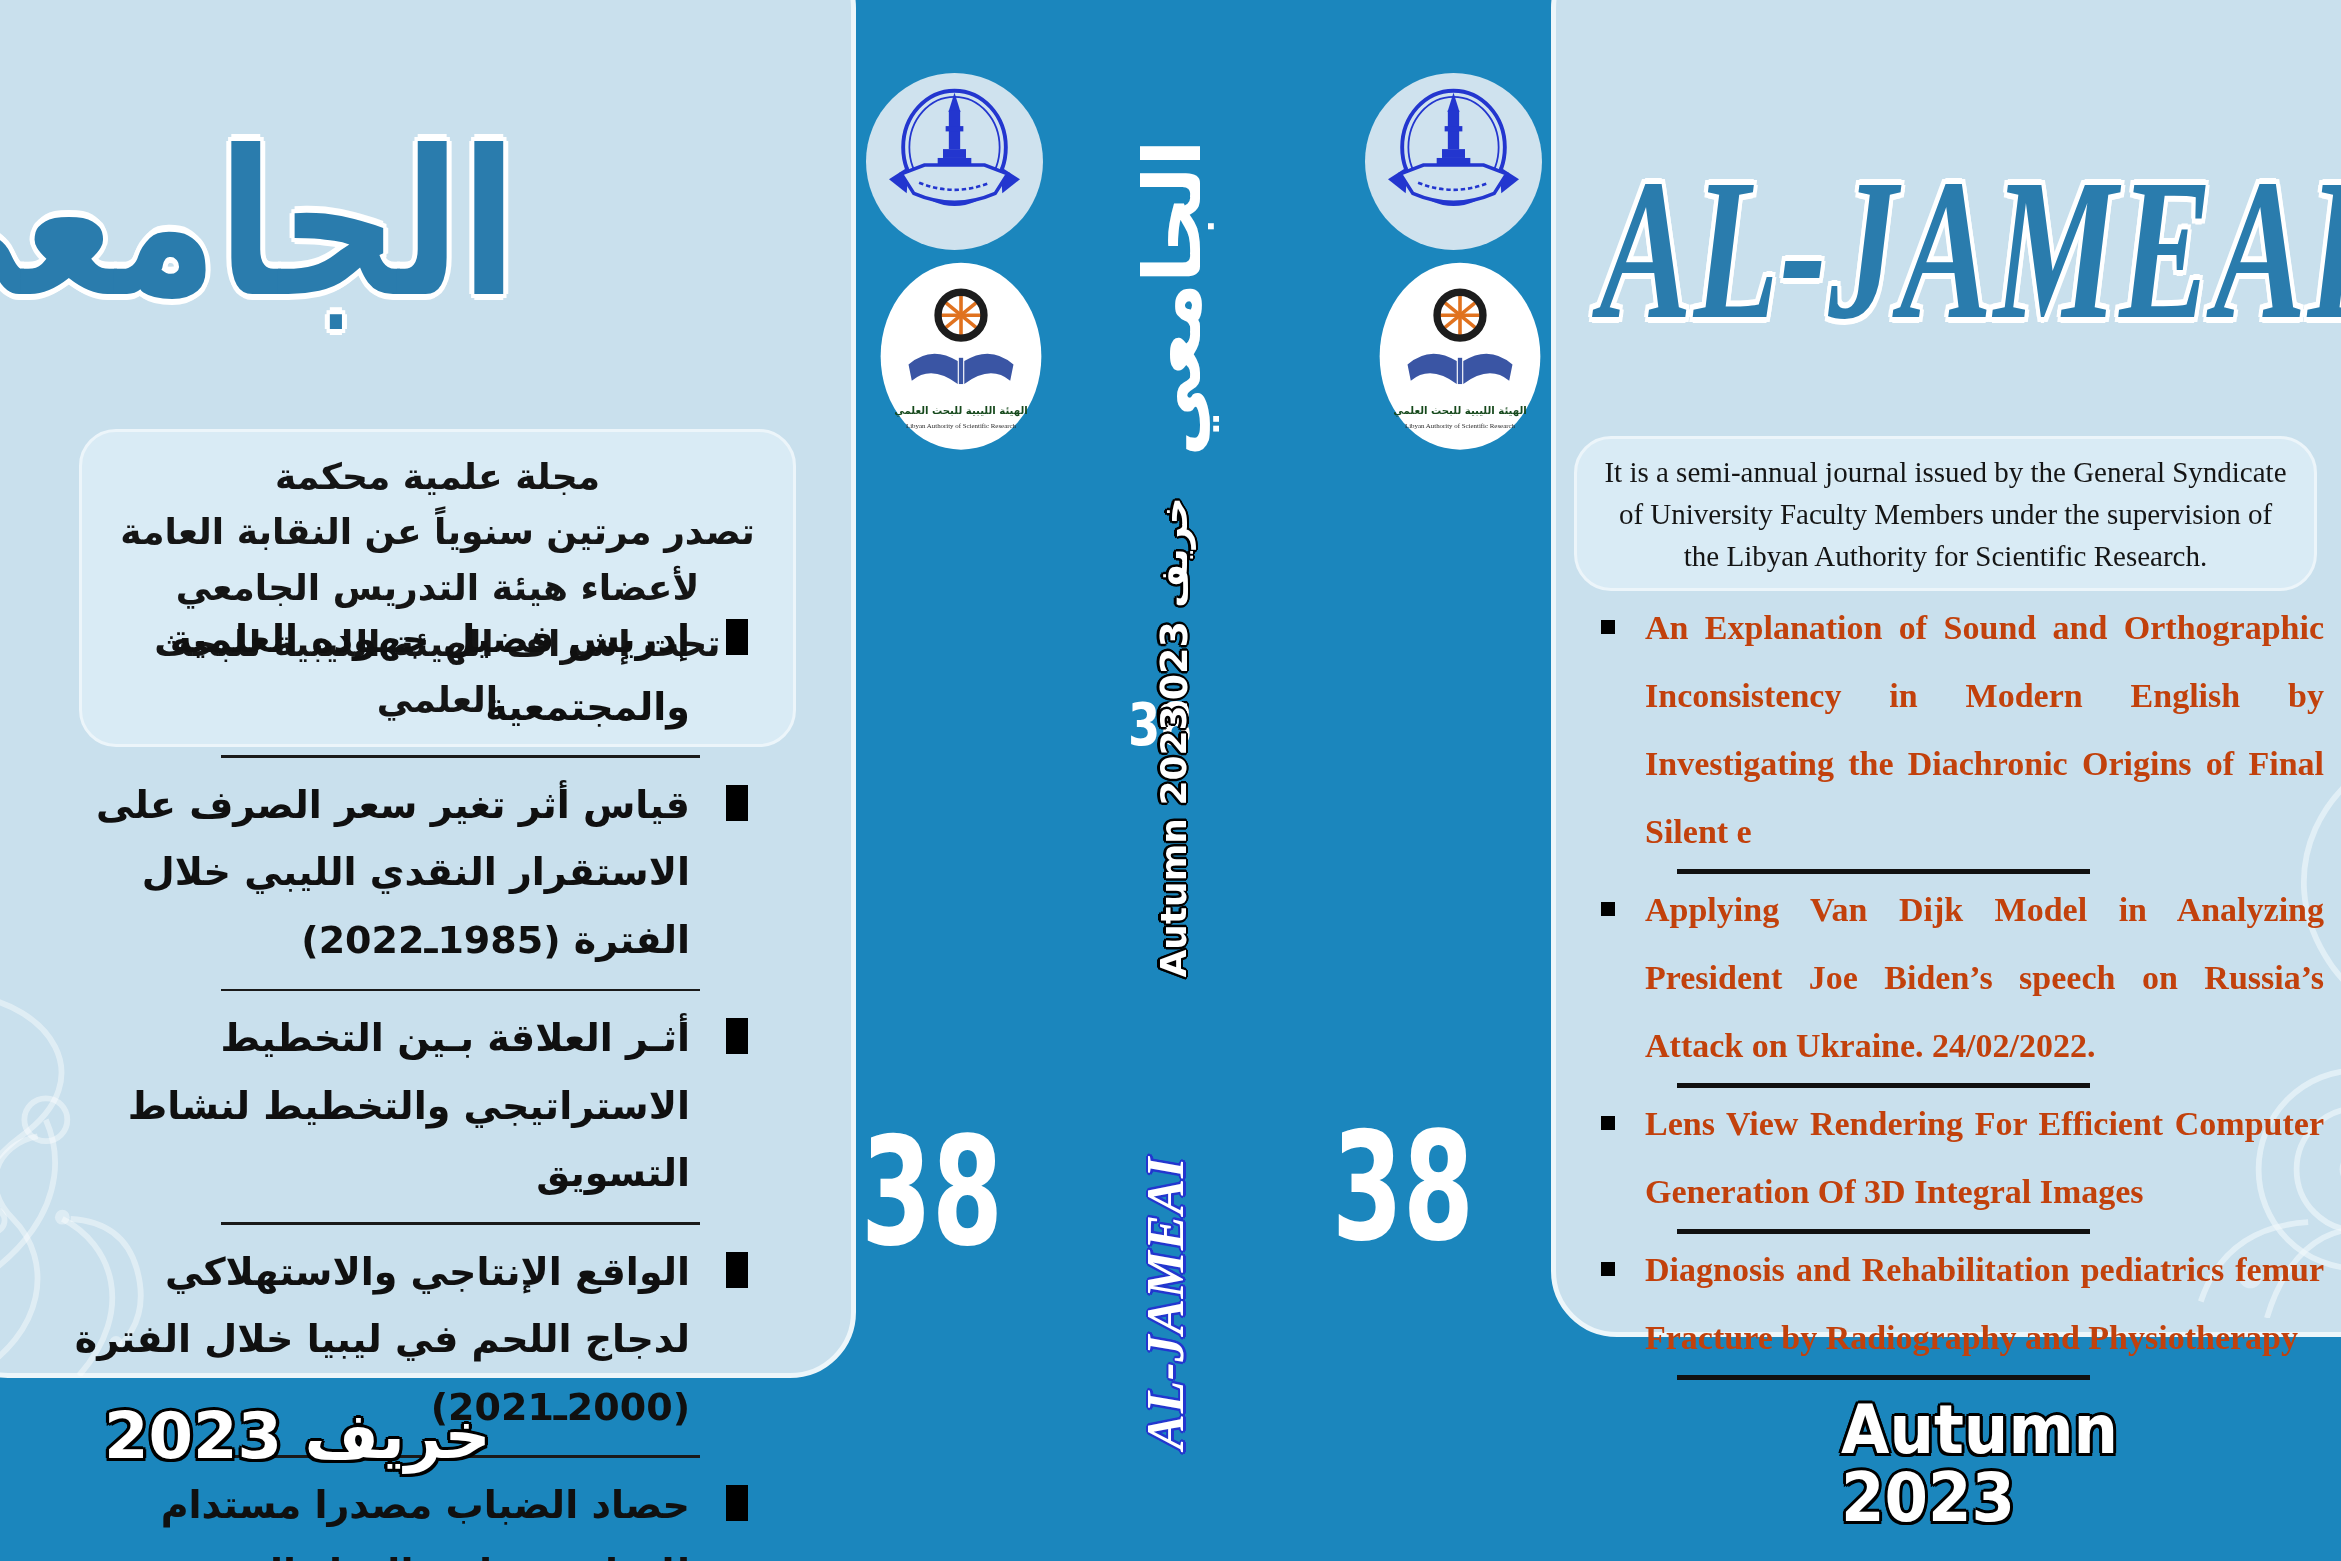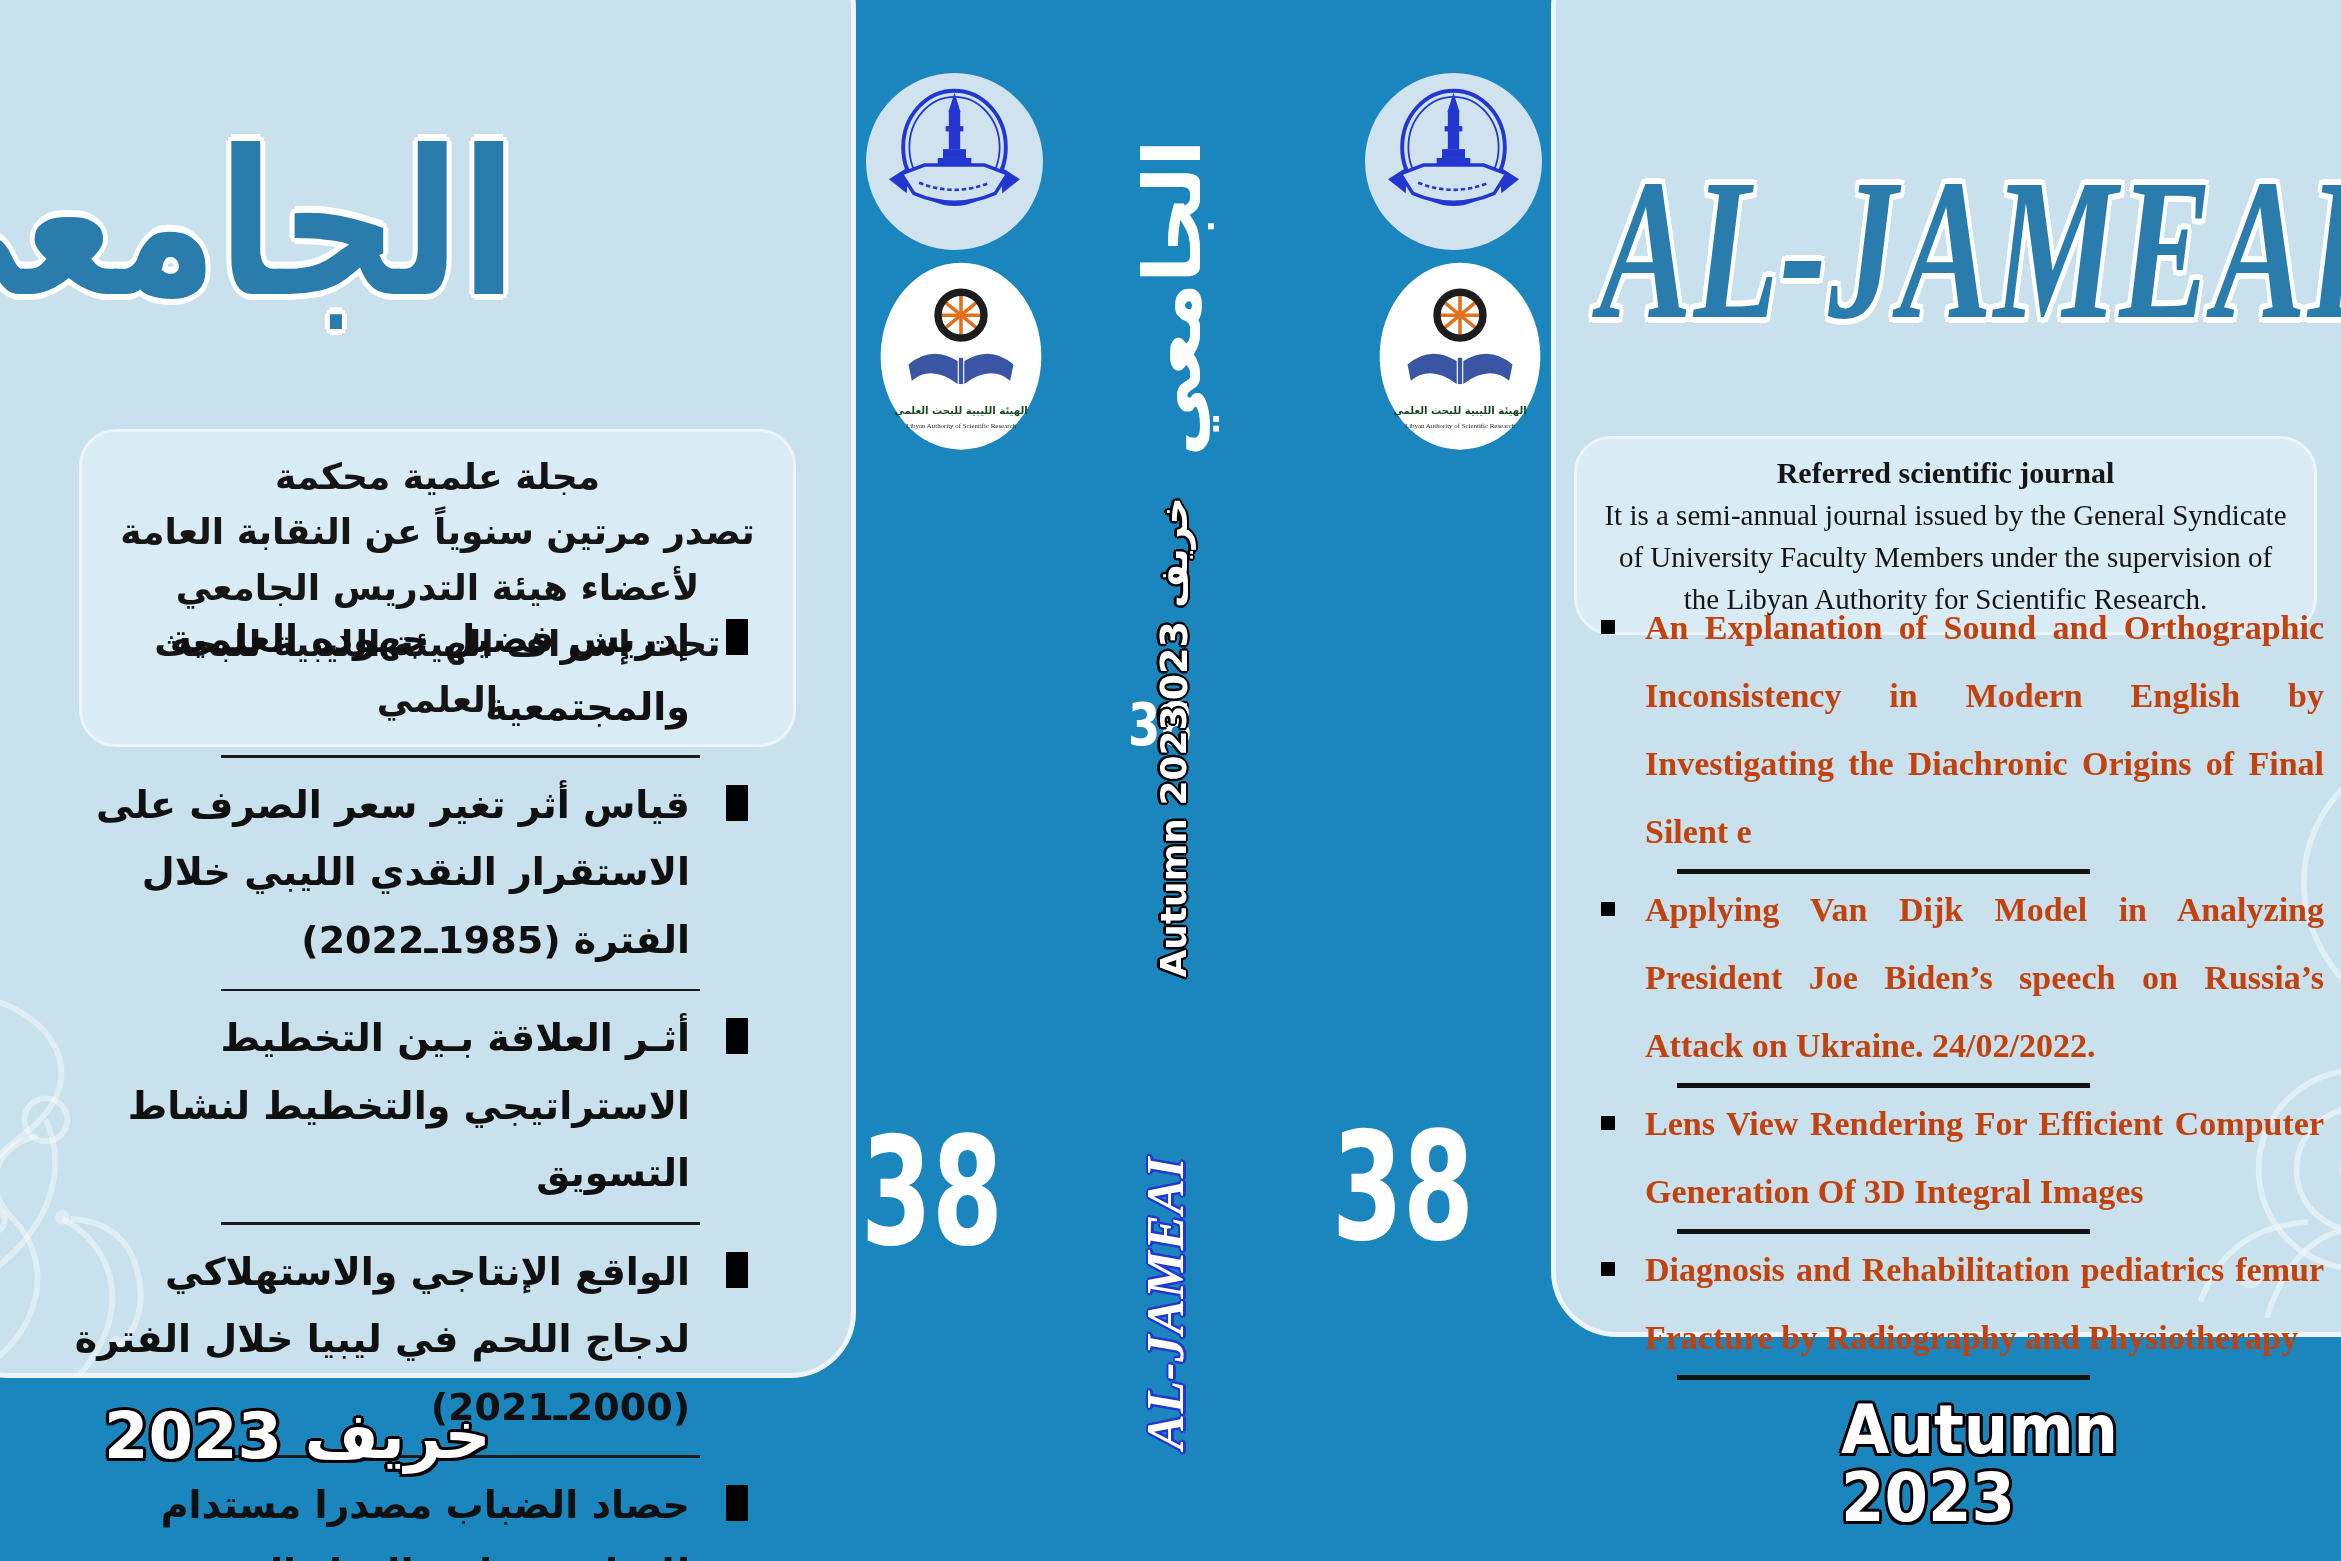--- a/index.html
+++ b/index.html
@@ -193,21 +193,20 @@
       <g fill="#eef6fb" fill-opacity="0.55">
         <circle cx="250" cy="560" r="22"></circle>
           <circle cx="120" cy="690" r="14"></circle>
           <circle cx="310" cy="420" r="10"></circle>
       </g>
     </svg>
 
     <h1 class="en-title">AL-JAMEAI</h1>
 
     <div class="infobox en">
-      <div class="ib-head">Referred scientific journal</div>
       <div>It is a semi-annual journal  issued by the General Syndicate of University Faculty Members under the supervision of the Libyan Authority for Scientific Research.</div>
     </div>
 
     <div class="en-list">
       <div class="en-item">
         <span class="sqs"></span>
         <span>An Explanation of Sound and Orthographic Inconsistency in Modern English by Investigating the Diachronic Origins of Final Silent e</span>
       </div>
       <div class="sep-en"></div>
       <div class="en-item">

